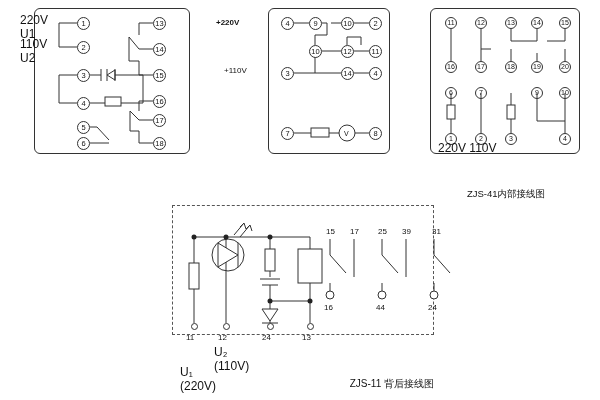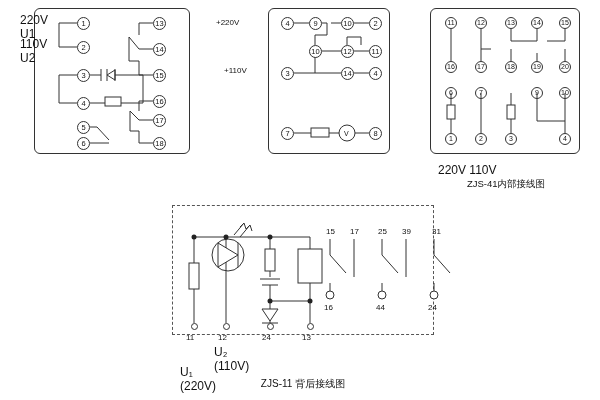--- a/index.html
+++ b/index.html
@@ -158,21 +158,21 @@
         <path d="M46 64 L46 48"></path>
         <path d="M25 124 L42 124"></path>
         <rect x="42" y="119" width="18" height="9" fill="#fff"></rect>
         <path d="M60 124 L70 124"></path>
         <circle cx="78" cy="124" r="8" fill="#fff"></circle>
         <path d="M86 124 L100 124"></path>
       </g>
       <text x="75" y="127" font-size="7" fill="#111" font-family="Liberation Sans, sans-serif">V</text>
     </svg>
   </div>
-  <div class="lbl b" style="left:0px;top:10px;">+220V</div>
+  <div class="lbl b" style="left:0px;top:10px;font-weight:bold;">+220V</div>
   <div class="lbl b" style="left:8px;top:58px;">+110V</div>
 </div>
 
 <div class="panel" style="left:430px;top:8px;width:160px;height:150px;">
   <div class="box" style="left:0;top:0;width:150px;height:146px;">
     <div class="term sm" style="left:14px;top:8px;">11</div>
     <div class="term sm" style="left:44px;top:8px;">12</div>
     <div class="term sm" style="left:74px;top:8px;">13</div>
     <div class="term sm" style="left:100px;top:8px;">14</div>
     <div class="term sm" style="left:128px;top:8px;">15</div>
@@ -212,22 +212,22 @@
         <path d="M20 112 L20 124"></path>
         <path d="M50 84 L50 124"></path>
         <path d="M80 84 L80 124"></path>
         <rect x="76" y="96" width="8" height="14" fill="#fff"></rect>
         <path d="M106 84 L106 112"></path>
         <path d="M134 84 L134 124"></path>
         <path d="M106 112 L134 112"></path>
       </g>
     </svg>
   </div>
-  <div class="lbl" style="left:8px;top:156px;">220V  110V</div>
-  <div class="caption" style="left:-4px;top:170px;width:160px;">ZJS-41内部接线图</div>
+  <div class="lbl" style="left:8px;top:134px;">220V  110V</div>
+  <div class="caption" style="left:-4px;top:180px;width:160px;">ZJS-41内部接线图</div>
 </div>
 
 <div class="panel" style="left:150px;top:205px;width:310px;height:190px;">
   <div class="dashed" style="left:22px;top:0;width:262px;height:130px;"></div>
 
   <svg width="310" height="140" style="left:0;top:0;">
     <g stroke="#333" stroke-width="1" fill="none">
 
       <path d="M44 32 L160 32"></path>
 
@@ -303,14 +303,14 @@
       <circle cx="8" cy="56" r="4" fill="#fff"></circle>
       <circle cx="60" cy="56" r="4" fill="#fff"></circle>
       <circle cx="112" cy="56" r="4" fill="#fff"></circle>
     </g>
   </svg>
 
   <div class="lbl b" style="left:174px;top:98px;">16</div>
   <div class="lbl b" style="left:226px;top:98px;">44</div>
   <div class="lbl b" style="left:278px;top:98px;">24</div>
 
-  <div class="caption" style="left:22px;top:172px;width:262px;font-size:10px;">ZJS-11 背后接线图</div>
+  <div class="caption" style="left:22px;top:172px;width:262px;font-size:10px;text-align:right;">ZJS-11 背后接线图</div>
 </div>
 
 </body></html>

